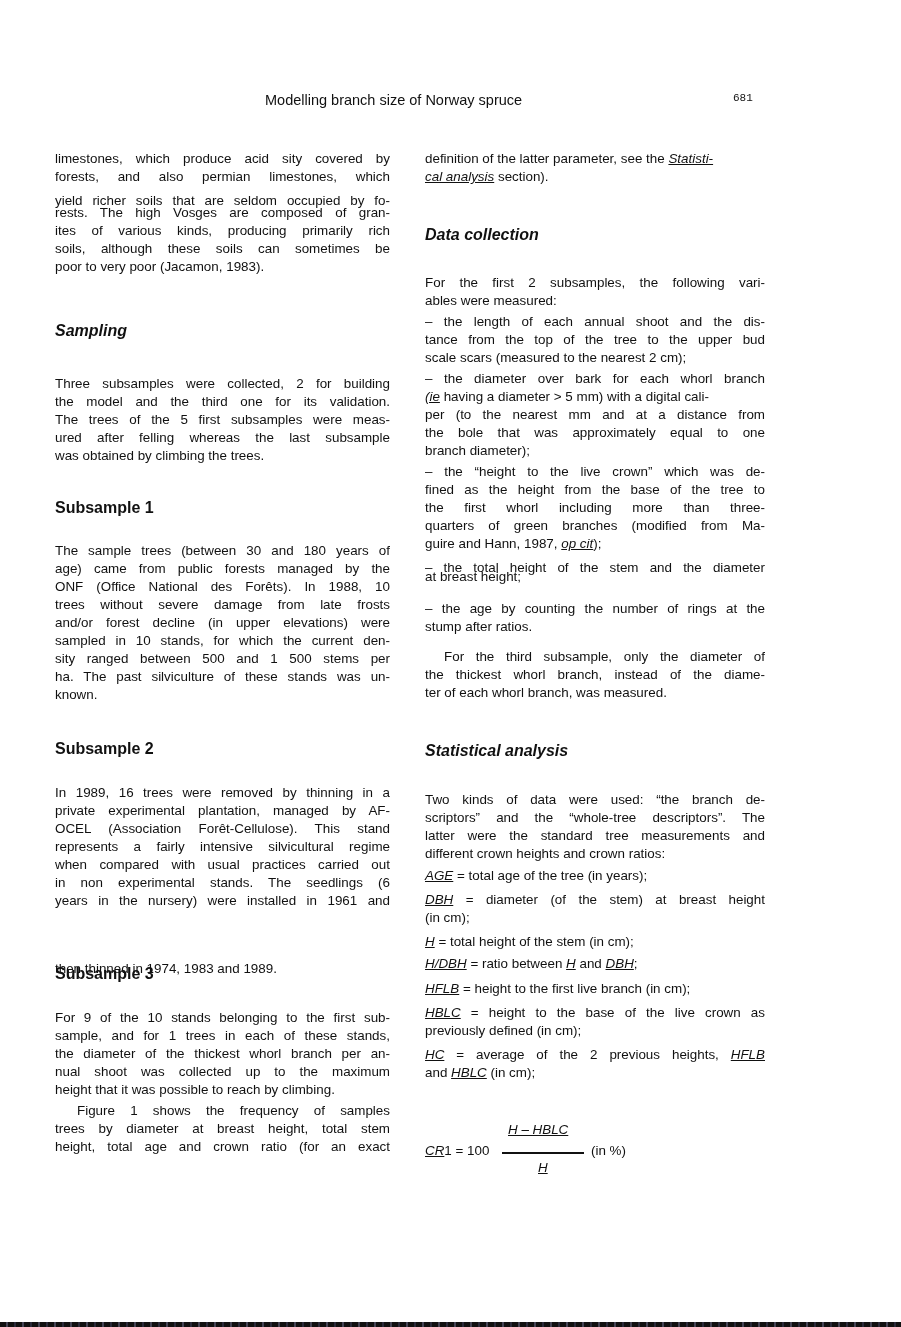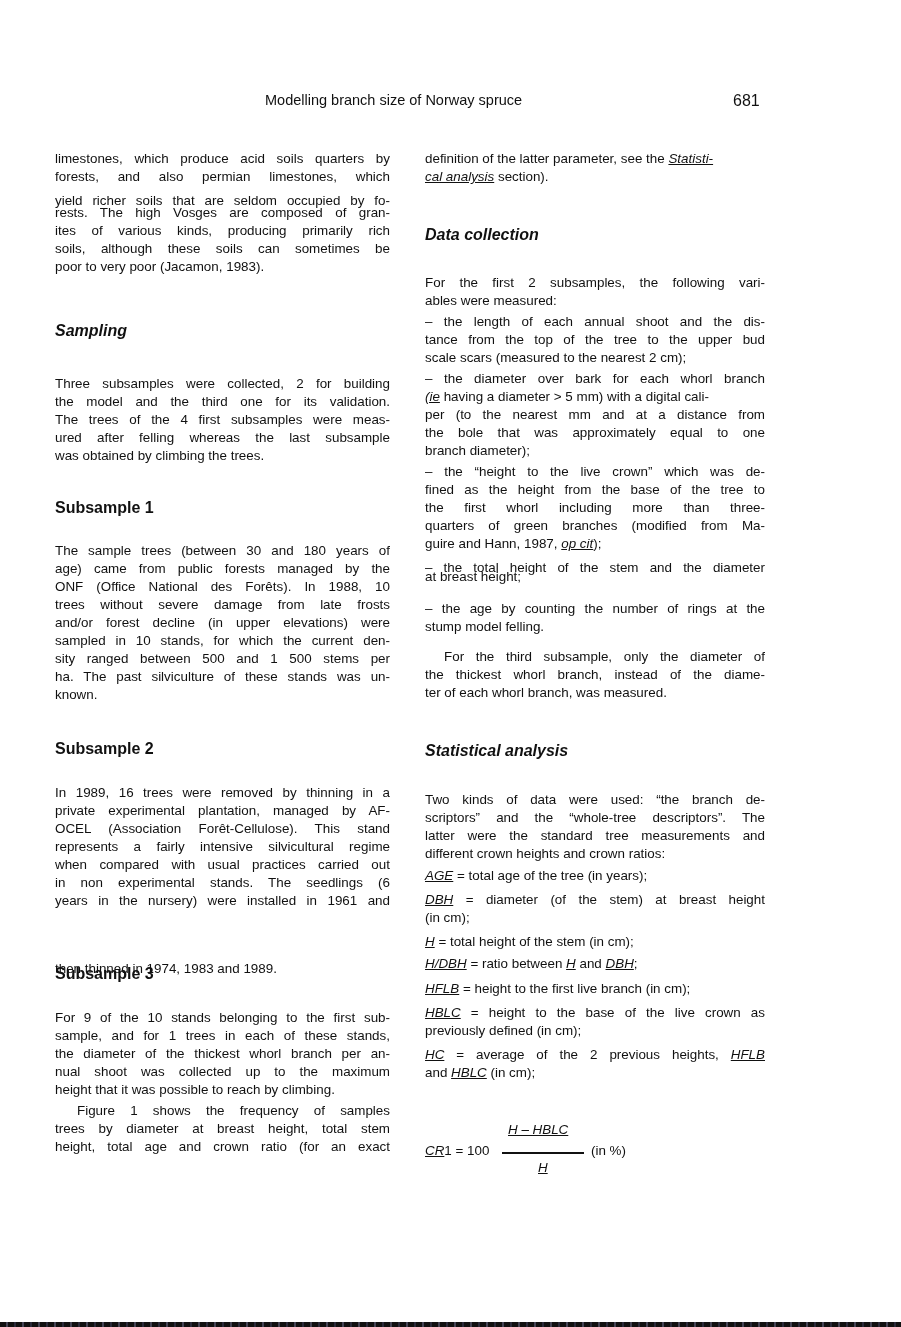--- a/index.html
+++ b/index.html
@@ -1,20 +1,20 @@
 <!DOCTYPE html>
 <html><head>
 <meta charset="utf-8">
 <style>
   html, body { margin: 0; padding: 0; background: #ffffff; }
   body { width: 901px; height: 1327px; position: relative; overflow: hidden;
          font-family: "Liberation Sans", sans-serif; color: #111111; }
   .page { position: absolute; left: 0; top: 0; width: 810px; height: 1327px; }
   .header-title { position: absolute; left: 265px; top: 92px; font-size: 14.5px; }
-  .page-number { position: absolute; left: 733px; top: 92px; font-size: 16px; }
+  .page-number { position: absolute; left: 733px; top: 92px; font-size: 11px; font-family: Liberation Mono, monospace; }
   .line { position: absolute; font-size: 13.4px; line-height: 18px; white-space: nowrap; height: 18px; }
   .just { text-align: justify; text-align-last: justify; white-space: normal; overflow: hidden; }
   .col-l { left: 55px; width: 335px; }
   .col-r { left: 425px; width: 340px; }
   .h-bi { position: absolute; font-weight: bold; font-style: italic; font-size: 16px; }
   .h-b { position: absolute; font-weight: bold; font-size: 16px; }
   i { font-style: italic; text-decoration: underline; }
   .formula { position: absolute; left: 425px; top: 1122px; width: 340px; height: 60px; font-size: 13.4px; }
   .formula .lhs { position: absolute; left: 0; top: 21px; }
   .formula .num { position: absolute; left: 83px; top: 0; text-align: right; }
@@ -26,32 +26,32 @@
 </style>
 </head>
 <body>
 
 <div class="page">
 
   <div class="header-title">Modelling branch size of Norway spruce</div>
   <div class="page-number">681</div>
 
   <div>
-    <div class="line col-l just" style="top:150px">limestones, which produce acid soils quarters by</div>
+    <div class="line col-l just" style="top:150px">limestones, which produce acid sity covered by</div>
     <div class="line col-l just" style="top:168px">forests, and also permian limestones, which</div>
     <div class="line col-l just" style="top:192px">yield richer soils that are seldom occupied by fo-</div>
     <div class="line col-l just" style="top:204px">rests. The high Vosges are composed of gran-</div>
     <div class="line col-l just" style="top:222px">ites of various kinds, producing primarily rich</div>
     <div class="line col-l just" style="top:240px">soils, although these soils can sometimes be</div>
     <div class="line col-l" style="top:258px">poor to very poor (Jacamon, 1983).</div>
 
     <div class="h-bi" style="left:55px; top:322px">Sampling</div>
     <div class="line col-l just" style="top:375px">Three subsamples were collected, 2 for building</div>
     <div class="line col-l just" style="top:393px">the model and the third one for its validation.</div>
-    <div class="line col-l just" style="top:411px">The trees of the 4 first subsamples were meas-</div>
+    <div class="line col-l just" style="top:411px">The trees of the 5 first subsamples were meas-</div>
     <div class="line col-l just" style="top:429px">ured after felling whereas the last subsample</div>
     <div class="line col-l" style="top:447px">was obtained by climbing the trees.</div>
 
     <div class="h-b" style="left:55px; top:499px">Subsample 1</div>
     <div class="line col-l just" style="top:542px">The sample trees (between 30 and 180 years of</div>
     <div class="line col-l just" style="top:560px">age) came from public forests managed by the</div>
     <div class="line col-l just" style="top:578px">ONF (Office National des Forêts). In 1988, 10</div>
     <div class="line col-l just" style="top:596px">trees without severe damage from late frosts</div>
     <div class="line col-l just" style="top:614px">and/or forest decline (in upper elevations) were</div>
     <div class="line col-l just" style="top:632px">sampled in 10 stands, for which the current den-</div>
@@ -96,21 +96,21 @@
     <div class="line col-r just" style="top:424px">the bole that was approximately equal to one</div>
     <div class="line col-r" style="top:442px">branch diameter);</div>
     <div class="line col-r just" style="top:463px">– the “height to the live crown” which was de-</div>
     <div class="line col-r just" style="top:481px">fined as the height from the base of the tree to</div>
     <div class="line col-r just" style="top:499px">the first whorl including more than three-</div>
     <div class="line col-r just" style="top:517px">quarters of green branches (modified from Ma-</div>
     <div class="line col-r" style="top:535px"><span>guire and Hann, 1987, </span><i>op cit</i><span>);</span></div>
     <div class="line col-r just" style="top:559px">– the total height of the stem and the diameter</div>
     <div class="line col-r" style="top:568px">at breast height;</div>
     <div class="line col-r just" style="top:600px">– the age by counting the number of rings at the</div>
-    <div class="line col-r" style="top:618px">stump model felling.</div>
+    <div class="line col-r" style="top:618px">stump after ratios.</div>
     <div class="line just" style="top:648px; left:444px; width:321px">For the third subsample, only the diameter of</div>
     <div class="line col-r just" style="top:666px">the thickest whorl branch, instead of the diame-</div>
     <div class="line col-r" style="top:684px">ter of each whorl branch, was measured.</div>
 
     <div class="h-bi" style="left:425px; top:742px">Statistical analysis</div>
     <div class="line col-r just" style="top:791px">Two kinds of data were used: “the branch de-</div>
     <div class="line col-r just" style="top:809px">scriptors” and the “whole-tree descriptors”. The</div>
     <div class="line col-r just" style="top:827px">latter were the standard tree measurements and</div>
     <div class="line col-r" style="top:845px">different crown heights and crown ratios:</div>
 

